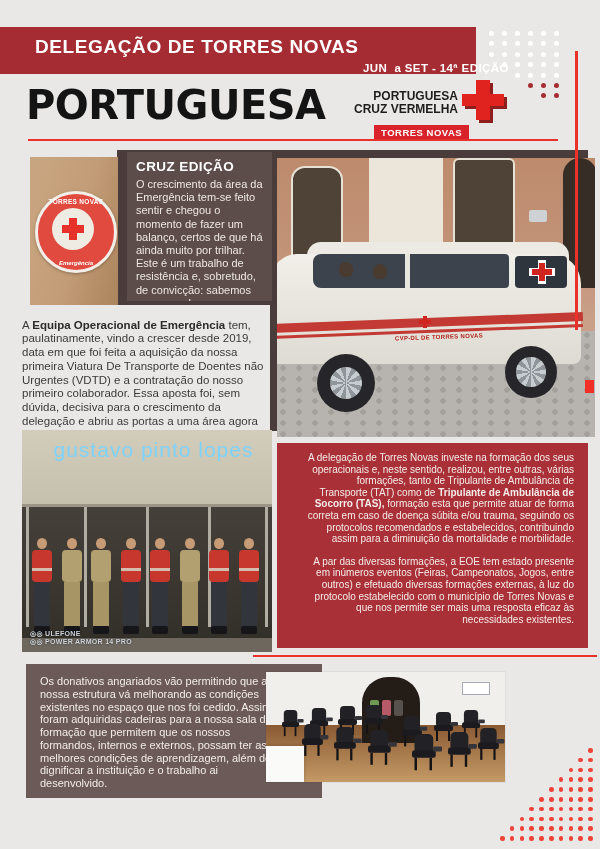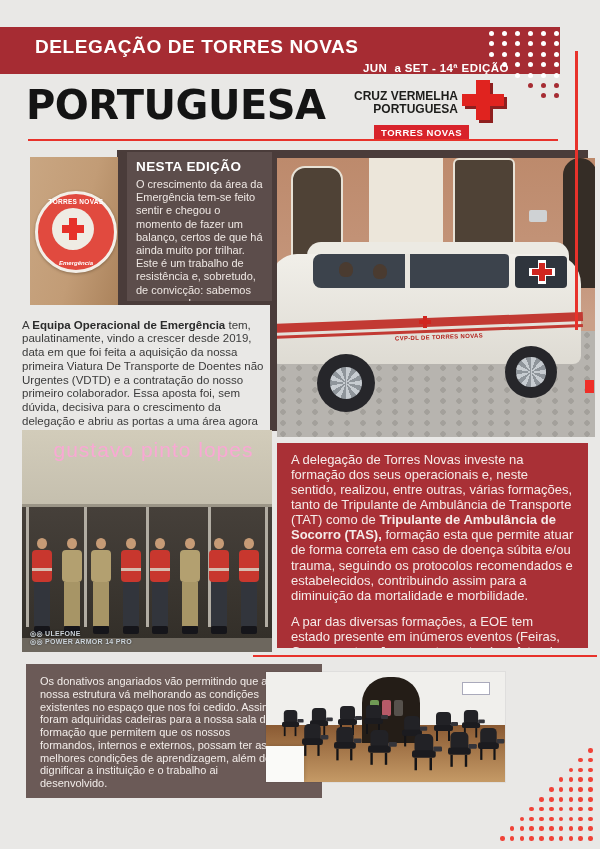--- a/index.html
+++ b/index.html
@@ -2,21 +2,21 @@
 <html><head>
 <meta charset="utf-8">
 <style>
   html,body{margin:0;padding:0;}
   .page{
     position:relative; width:600px; height:849px; overflow:hidden;
     background:#e9e8e6;
     font-family:"Liberation Sans", sans-serif;
   }
   
-  .banner{position:absolute;left:0;top:27px;width:560px;height:47px;background:#a62c33;}
+  .banner{position:absolute;left:0;top:27px;width:476px;height:47px;background:#a62c33;}
   .banner-title{position:absolute;left:35px;top:9px;color:#fff;font-size:19px;font-weight:800;letter-spacing:.6px;}
   .banner-sub{position:absolute;left:363px;top:35px;color:#fff;font-size:11.5px;font-weight:700;letter-spacing:.4px;white-space:pre;}
   .banner-dots{position:absolute;left:470px;top:27px;width:92px;height:70px;}
   .dot{position:absolute;border-radius:50%;}
   .vline{position:absolute;left:575px;top:51px;width:2.5px;height:279px;background:#e8322b;z-index:40;}
   .newsletter{position:absolute;left:26px;top:82px;font-size:40px;font-weight:800;letter-spacing:-.5px;color:#141414;font-family:"DejaVu Sans","Liberation Sans",sans-serif;}
   .cvp-logo{position:absolute;left:300px;top:90px;width:158px;text-align:right;color:#1d1d1b;font-weight:800;font-size:12px;line-height:1.1;}
   .cross{position:absolute;}
   .cross::before{content:"";position:absolute;left:34%;top:0;width:32%;height:100%;background:var(--c);}
   .cross::after{content:"";position:absolute;left:0;top:34%;width:100%;height:32%;background:var(--c);}
@@ -57,26 +57,26 @@
   .van-text{position:absolute;left:118px;top:176px;color:#b3241f;font-size:6px;font-weight:800;letter-spacing:.3px;transform:rotate(-2deg);}
   .van-logo-cross{--c:#d0251f;left:142px;top:158px;width:12px;height:12px;}
   .head-sil{position:absolute;border-radius:50% 50% 40% 40%;background:#4a3b30;}
   
   .especial{position:absolute;left:497px;top:363px;width:91px;height:64px;background:#9c262b;z-index:50;
     display:flex;flex-direction:column;align-items:center;justify-content:center;gap:3px;}
   .especial div{color:#fff;font-size:14.5px;font-weight:800;letter-spacing:.8px;}
   .especial-tab{position:absolute;left:585px;top:380px;width:9px;height:13px;background:#ef2f28;z-index:45;}
   
   .training{position:absolute;left:277px;top:443px;width:311px;height:205px;background:#a93036;box-sizing:border-box;padding:9px 14px;overflow:hidden;}
-  .training p{margin:0 0 11px 0;color:#f5ebe9;font-size:13px;line-height:1.16;}
+  .training p{margin:0 0 11px 16px;color:#f5ebe9;font-size:10px;line-height:1.16;text-align:right;}
   .hr-red2{position:absolute;left:253px;top:655px;width:344px;height:2px;background:#e8322b;}
   
   .group-photo{position:absolute;left:22px;top:430px;width:250px;height:222px;overflow:hidden;background:#3a362f;}
   .gp-facade{position:absolute;left:0;top:0;width:100%;height:76px;background:linear-gradient(#d2ccba,#c5bfae);}
-  .gp-sign{position:absolute;left:-6px;top:8px;width:110%;text-align:center;color:#f9a8d4;font-size:21px;letter-spacing:1px;font-weight:400;}
+  .gp-sign{position:absolute;left:-6px;top:8px;width:110%;text-align:center;color:#7dd3fc;font-size:21px;letter-spacing:1px;font-weight:400;}
   .gp-ledge{position:absolute;left:0;top:74px;width:100%;height:3px;background:#9b9587;}
   .gp-glass{position:absolute;left:0;top:77px;width:100%;height:133px;background:linear-gradient(#46403a,#332f29);}
   .gp-frame{position:absolute;top:77px;width:3px;height:120px;background:#b2ada3;}
   .gp-floor{position:absolute;left:0;bottom:0;width:100%;height:14px;background:#6d675e;}
   .gp-people{position:absolute;left:8px;bottom:10px;width:236px;height:104px;}
   .person{position:absolute;width:24px;height:104px;}
   .p-head{position:absolute;left:7px;top:0;width:10px;height:11px;border-radius:50%;background:#c69b76;}
   .p-body{position:absolute;left:2px;top:12px;width:20px;height:32px;border-radius:4px;}
   .p-stripe{position:absolute;left:2px;top:30px;width:20px;height:3px;background:#d8d4c6;opacity:.85;}
   .p-legs{position:absolute;left:4px;top:44px;width:16px;height:44px;}
@@ -137,42 +137,42 @@
       <div class="dot" style="left: 71px; top: 56px; width: 5px; height: 5px; background: rgb(166, 44, 51);"></div>
       <div class="dot" style="left: 58px; top: 56px; width: 5px; height: 5px; background: rgb(166, 44, 51);"></div>
       <div class="dot" style="left: 84px; top: 66.4px; width: 5px; height: 5px; background: rgb(166, 44, 51);"></div>
       <div class="dot" style="left: 71px; top: 66.4px; width: 5px; height: 5px; background: rgb(166, 44, 51);"></div>
     </div>
   <div class="vline"></div>
 
   <div class="newsletter">PORTUGUESA</div>
 
   <div class="cvp-logo">
+    <div>PORTUGUESA</div>
     <div>CRUZ VERMELHA</div>
-    <div>PORTUGUESA</div>
   </div>
   <div class="cross" style="--c:#8e1f1f;left:465px;top:83px;width:42px;height:40px;"></div>
   <div class="cross" style="--c:#e0231f;left:462px;top:80px;width:42px;height:40px;"></div>
   <div class="cvp-badge">TORRES NOVAS</div>
   <div class="hr-red"></div>
 
   <div class="backdrop-a"></div>
   <div class="backdrop-b"></div>
 
   <div class="badge-photo">
     <div class="emblem">
       <div class="emblem-inner"></div>
       <div class="cross" style="--c:#e6322a;left:24px;top:24px;width:22px;height:22px;"></div>
       <div class="emblem-top-text">TORRES NOVAS</div>
       <div class="emblem-bottom-text">Emergência</div>
     </div>
   </div>
 
   <div class="nesta">
-    <h3>NESTA EDIÇÃO</h3>
+    <h3>CRUZ EDIÇÃO</h3>
     <p>O crescimento da área da Emergência tem-se feito sentir e chegou o momento de fazer um balanço, certos de que há ainda muito por trilhar. Este é um trabalho de resistência  e, sobretudo, de convicção: sabemos que para alcançarmos os nossos propósitos, há que acreditar!</p>
   </div>
 
   <p class="intro"><span>A </span><b>Equipa Operacional de Emergência</b><span>  tem, paulatinamente, vindo a crescer desde 2019, data em que foi feita a aquisição da nossa primeira Viatura De Transporte de Doentes não Urgentes (VDTD) e a contratação do nosso primeiro colaborador. Essa aposta foi, sem dúvida, decisiva para o crescimento da delegação e abriu as portas a uma área agora em franca expansão.</span></p>
 
   <div class="van-photo">
     <div class="vp-pillar" style="left:92px;top:0;width:74px;height:150px;"></div>
     <div class="vp-window" style="left:14px;top:8px;width:48px;height:92px;"></div>
     <div class="vp-window" style="left:176px;top:0;width:58px;height:120px;border-radius:6px;"></div>
     <div class="vp-arch" style="left:286px;top:0;width:34px;height:130px;"></div>

